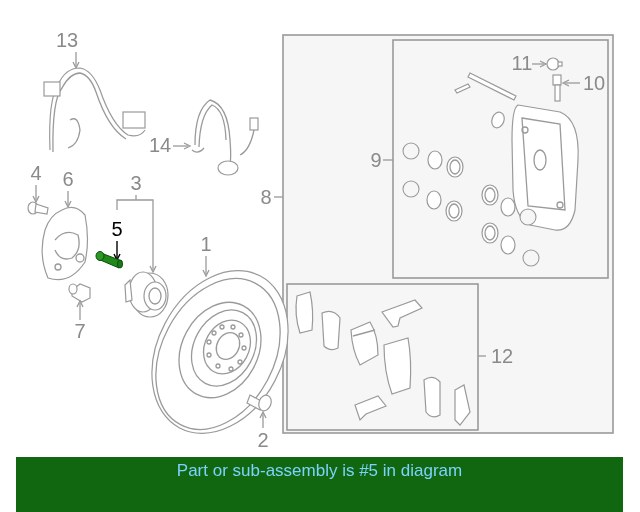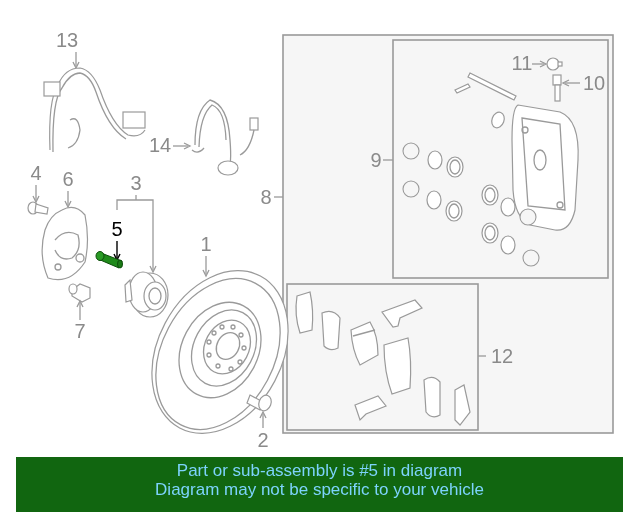--- a/index.html
+++ b/index.html
@@ -195,14 +195,13 @@
     <path class="part" d="M384,345 L408,338 Q412,360 410,388 L392,394 Q384,372 384,345 Z"></path>
     <path class="part" d="M424,380 Q433,374 440,382 L440,415 Q432,420 426,412 Z"></path>
     <path class="part" d="M455,390 L464,385 L470,412 L460,425 L455,420 Z"></path>
     <path class="part" d="M382,312 L415,300 L422,308 L400,318 L398,326 L393,327 Z"></path>
     <path class="part" d="M355,405 L378,396 L386,406 L366,414 L360,420 Z"></path>
   </g>
 </svg>
 
 <div id="banner">
   <div>Part or sub-assembly is #5 in diagram</div>
-  <div>Diagram may not be specific to your vehicle</div>
 </div>
 
 </body></html>

